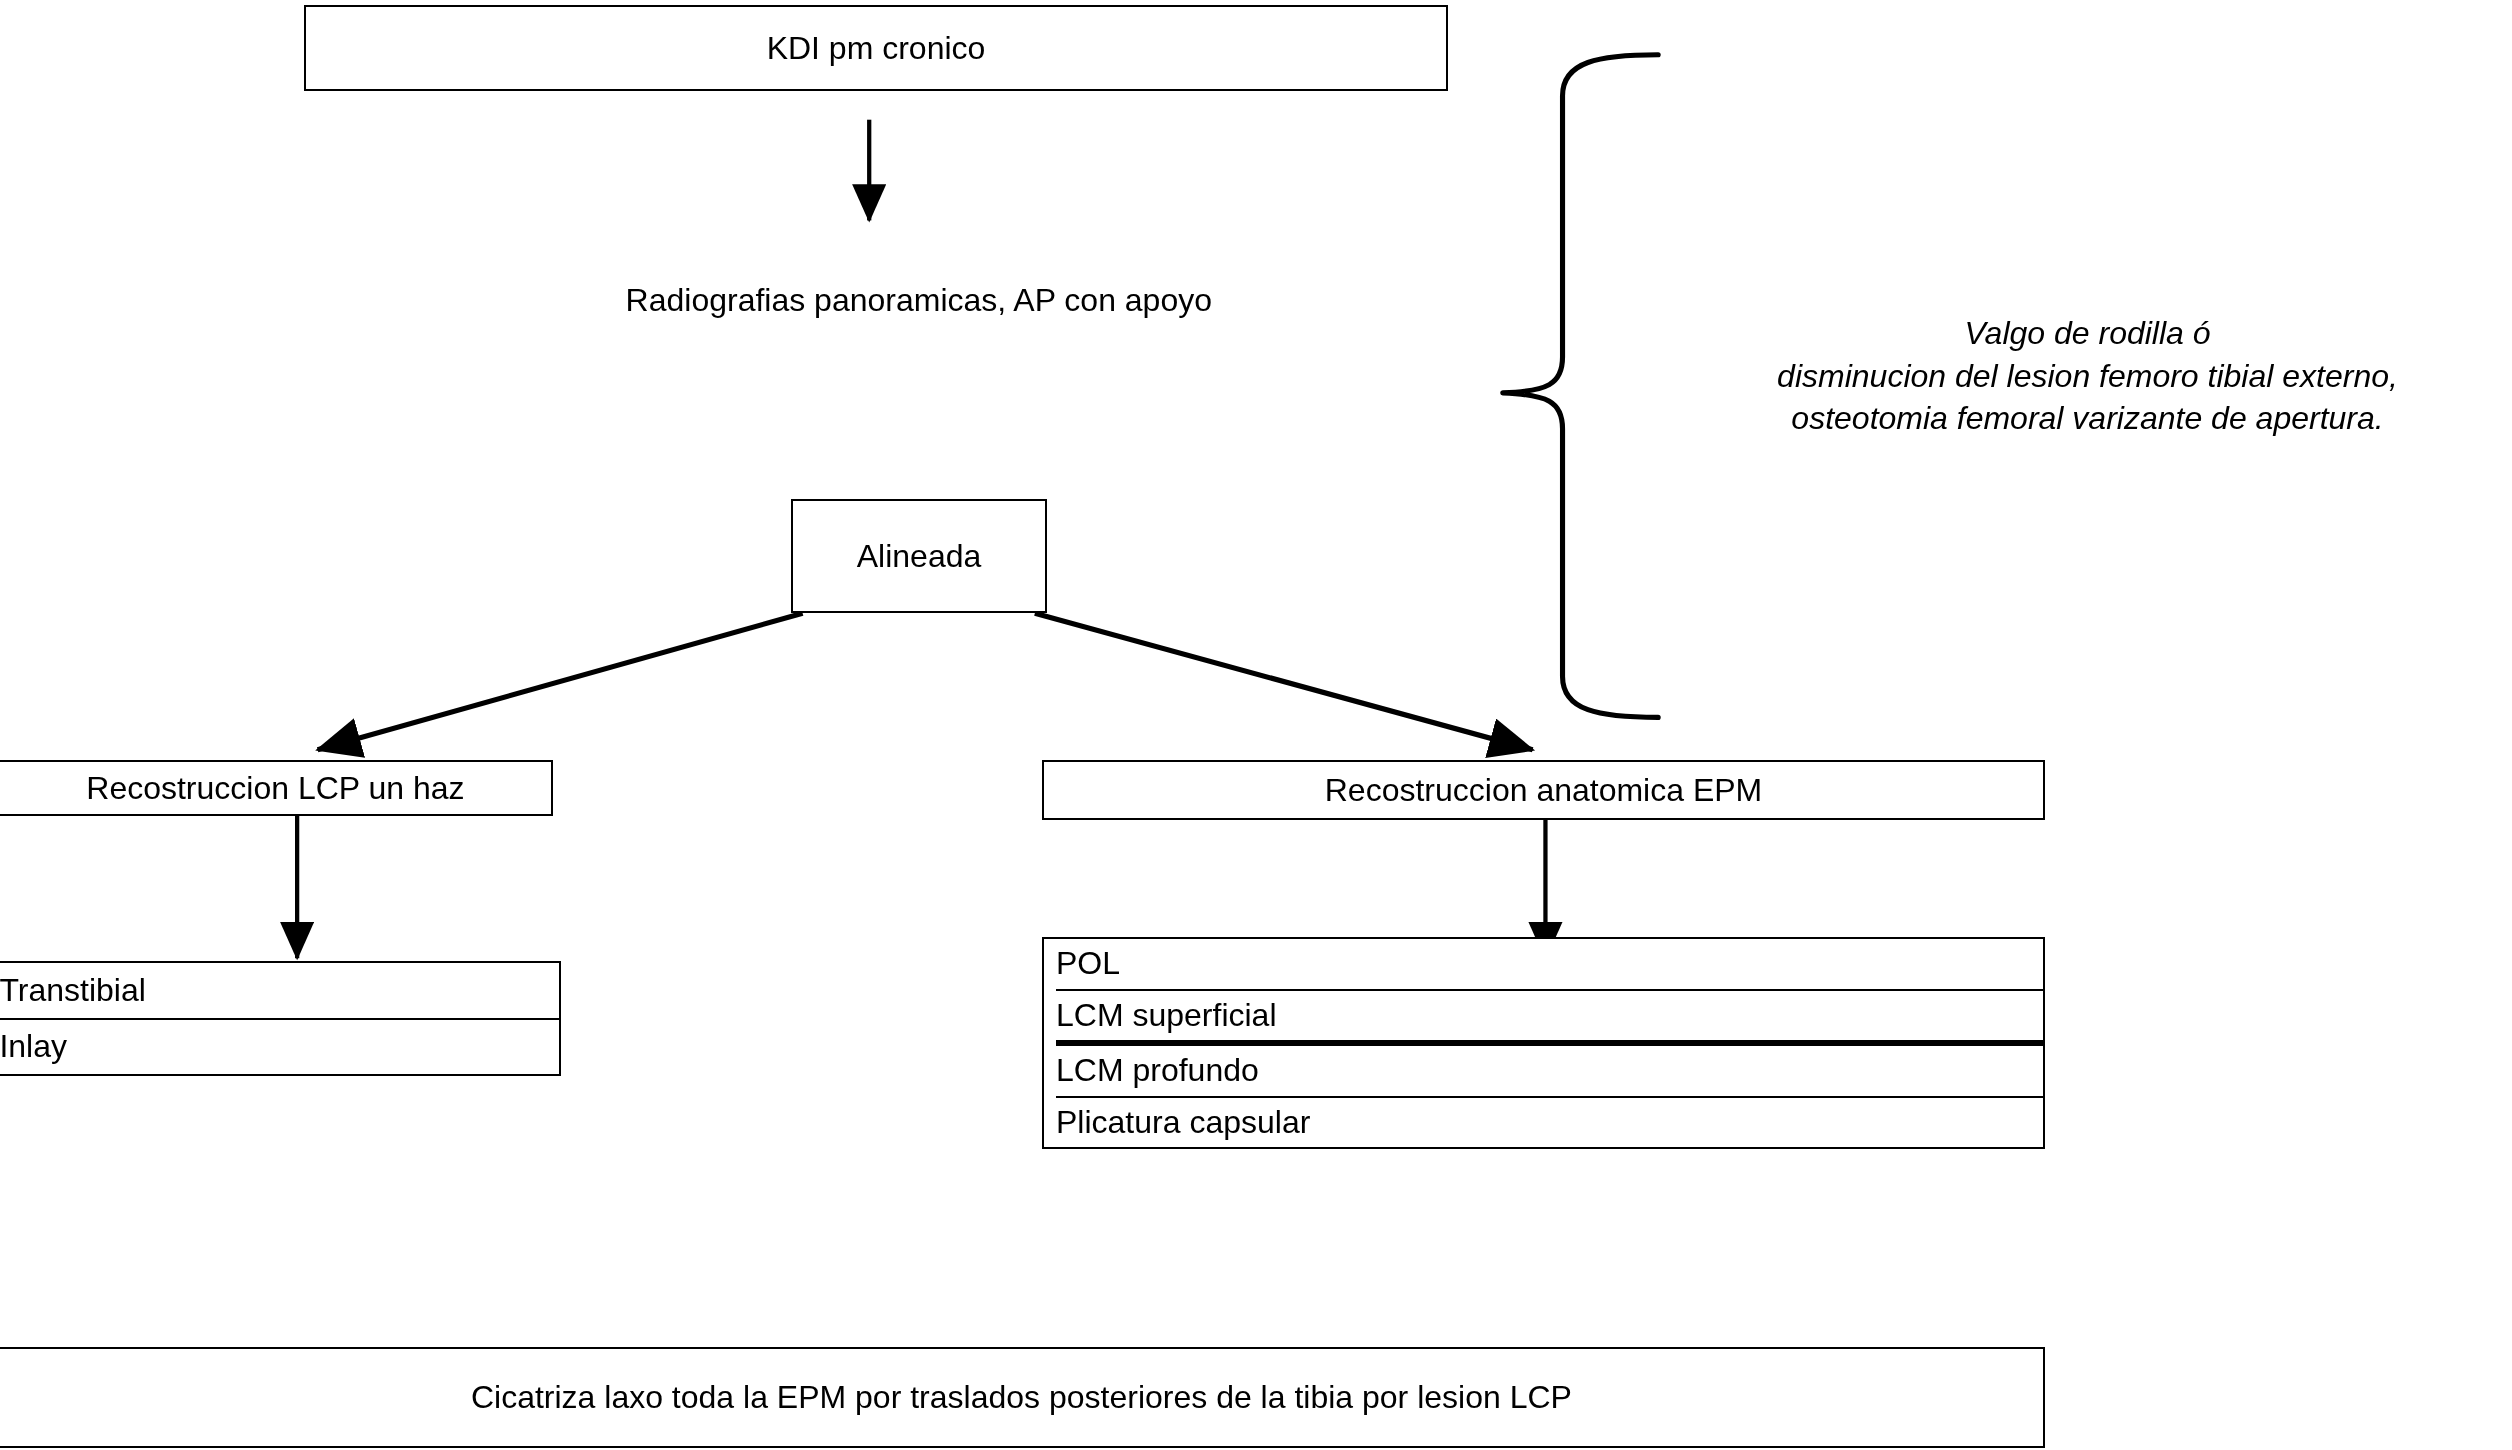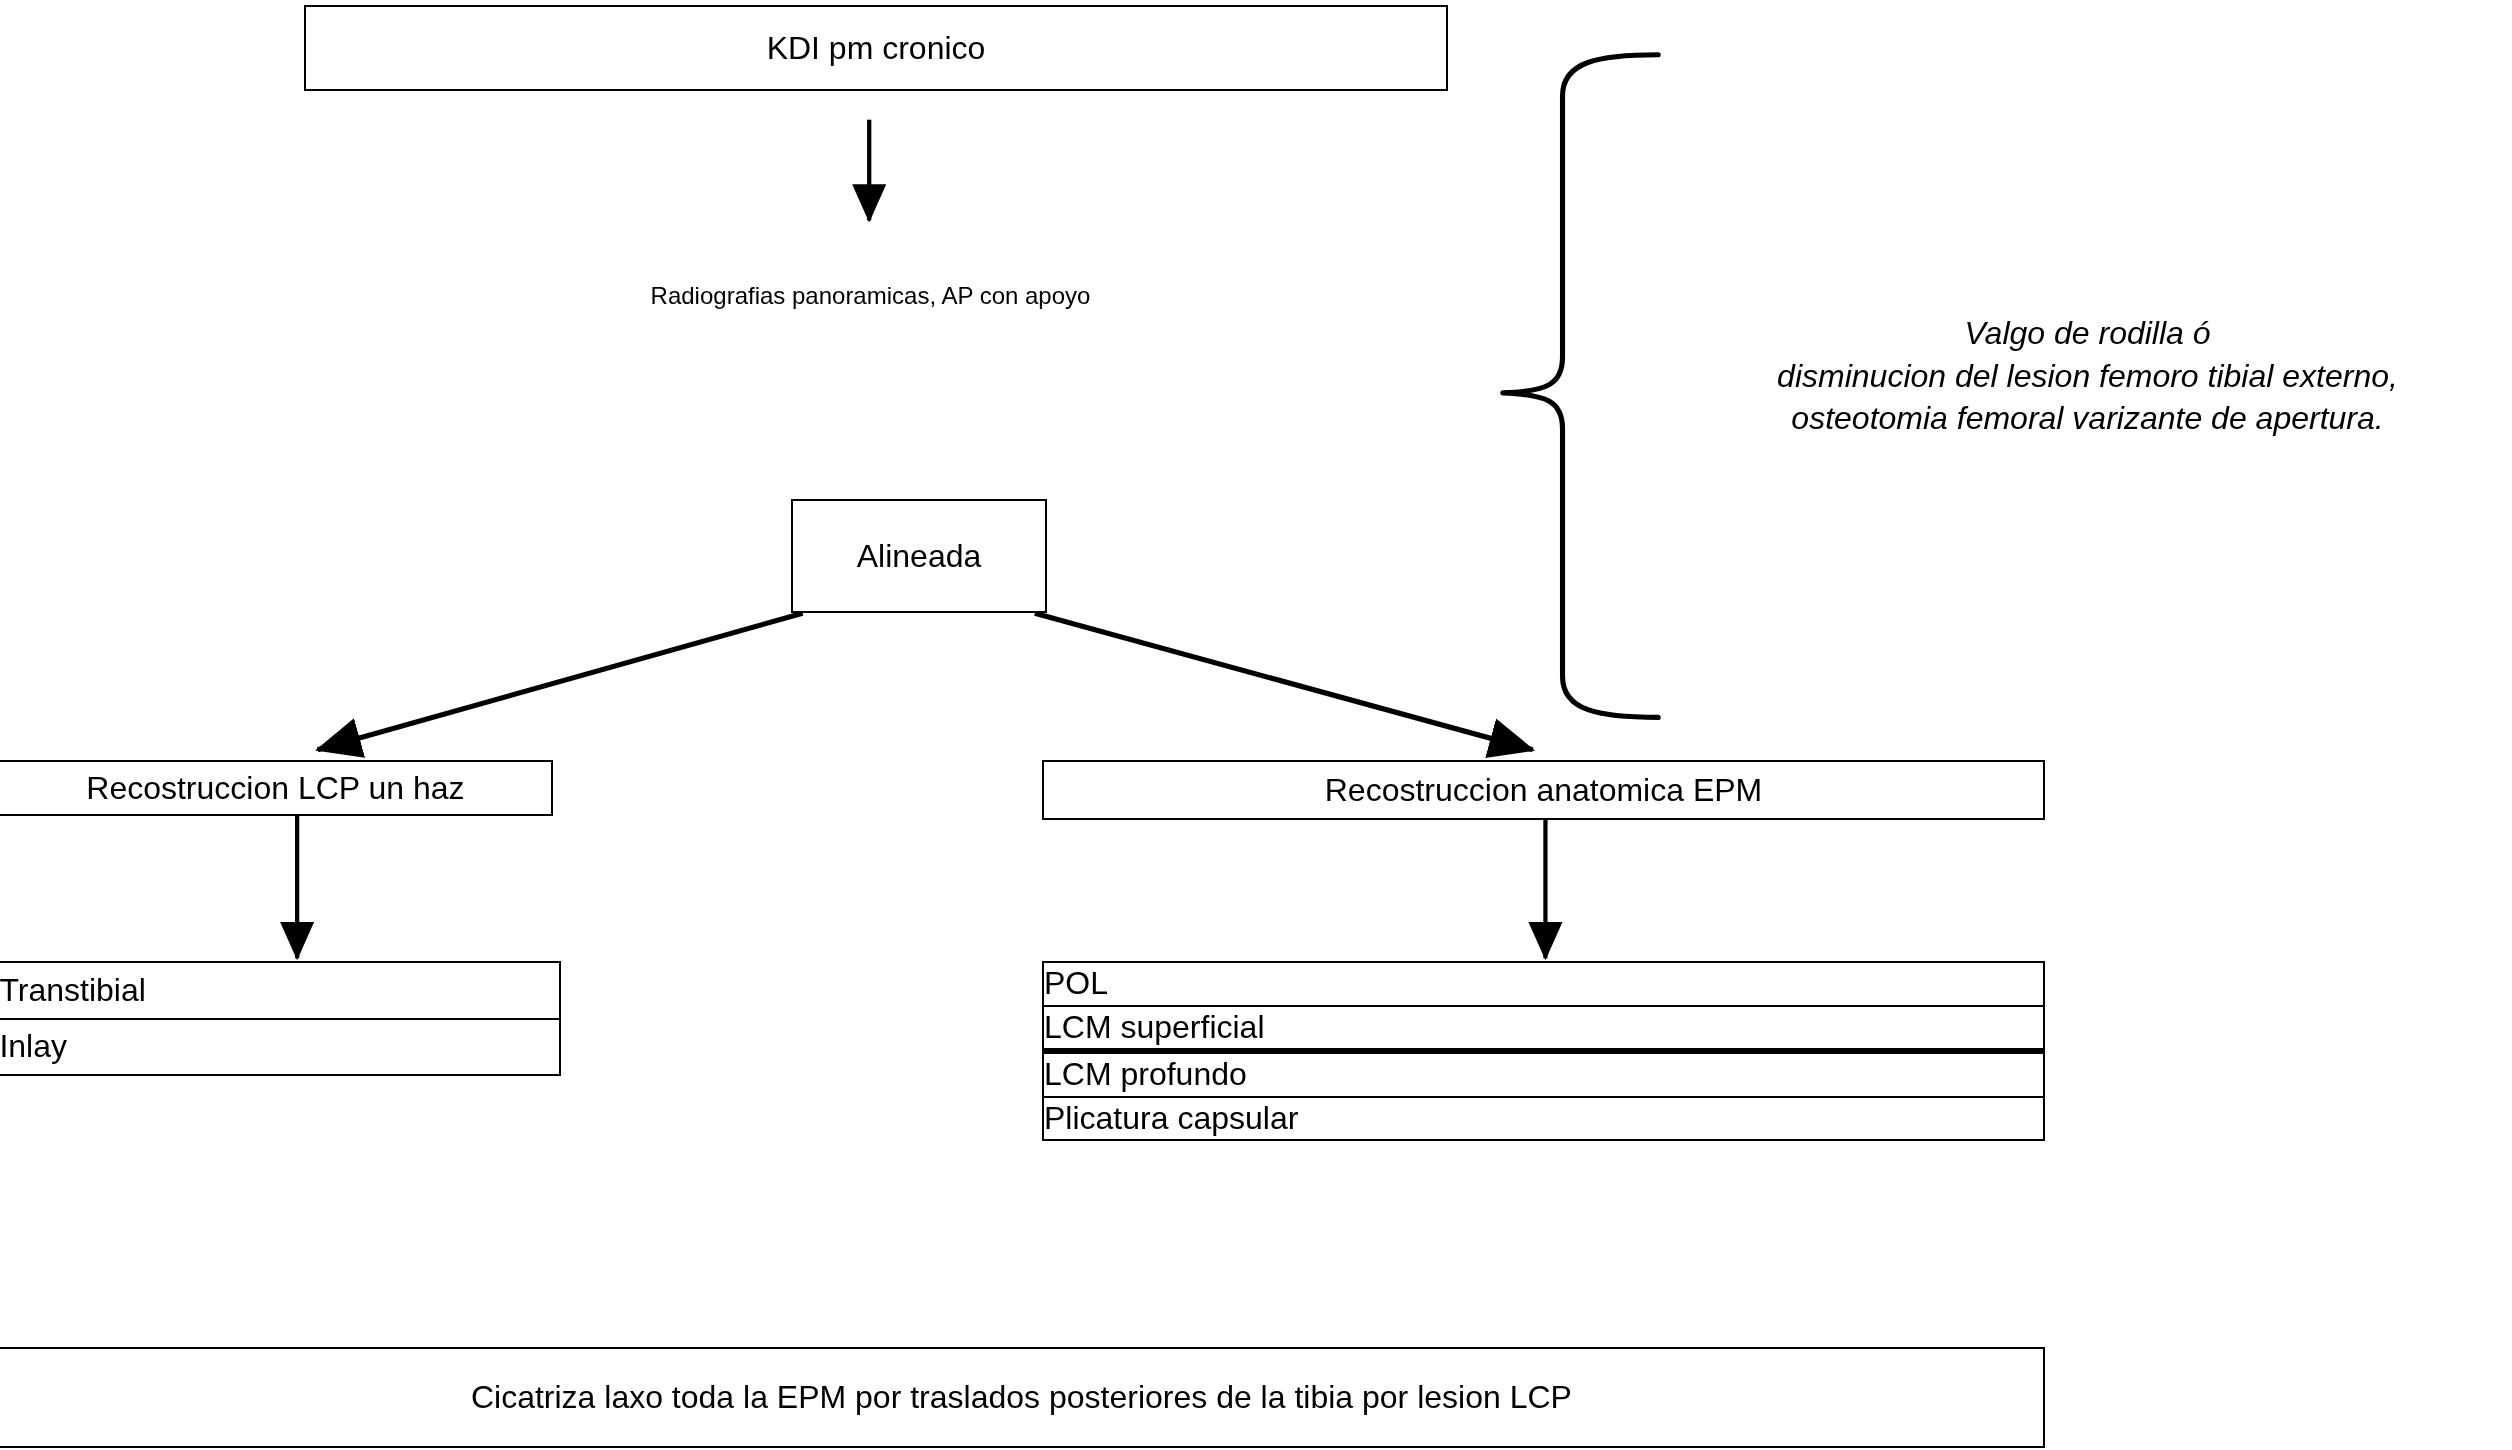--- a/index.html
+++ b/index.html
@@ -60,23 +60,23 @@
   }
   .stack-row:last-child {
     border-bottom: none;
   }
   .stack-row.thick-divider {
     border-bottom-width: 6px;
   }
   .free-text {
     position: absolute;
     font-family: "Liberation Sans", sans-serif;
-    font-size: 24px;
+    font-size: 32px;
     color: #000000;
-    text-align: center;
+    text-align: right;
     white-space: nowrap;
   }
   .multiline-text {
     position: absolute;
     font-family: "Liberation Sans", sans-serif;
     font-size: 32px;
     line-height: 1.33;
     color: #000000;
     text-align: center;
   }
@@ -154,21 +154,21 @@
 
   <div class="stack-box" style="left:-2.6px; top:961px; width:564px; height:115px;">
     <div class="stack-row">
       <span class="node-label">Transtibial</span>
     </div>
     <div class="stack-row">
       <span class="node-label">Inlay</span>
     </div>
   </div>
 
-  <div class="stack-box" style="left:1042px; top:961px; width:1003px; height:180px;">
+  <div class="stack-box" style="left:1042px; top:937px; width:1003px; height:212px;padding-left:12px;">
     <div class="stack-row">
       <span class="node-label">POL</span>
     </div>
     <div class="stack-row thick-divider">
       <span class="node-label">LCM superficial</span>
     </div>
     <div class="stack-row">
       <span class="node-label">LCM profundo</span>
     </div>
     <div class="stack-row">

